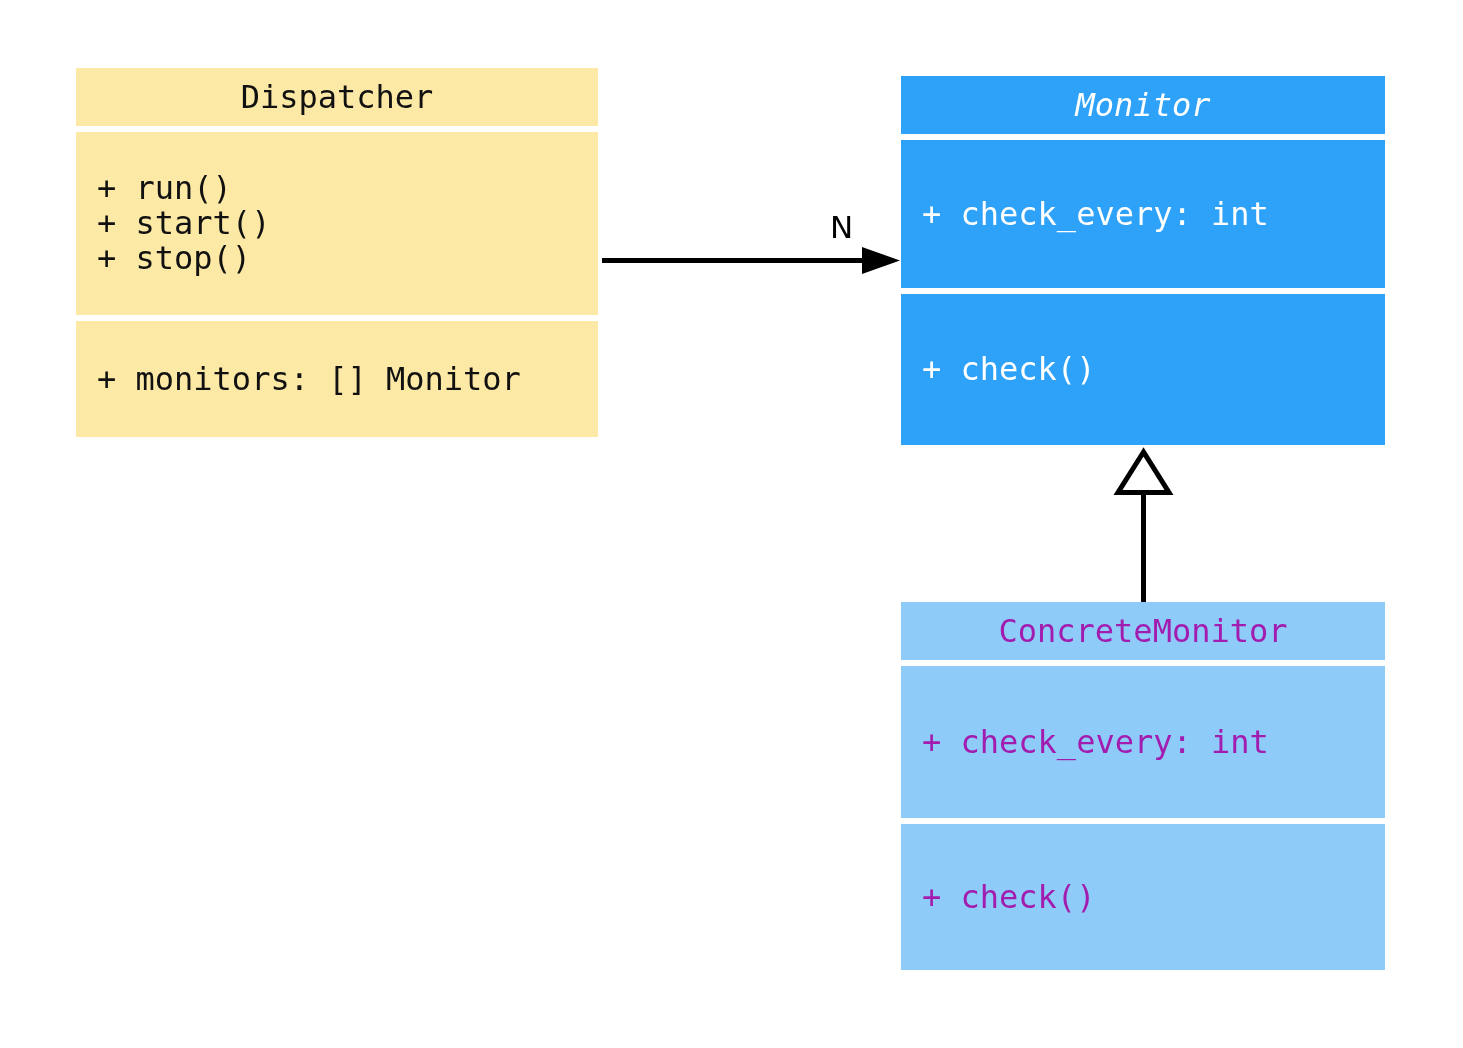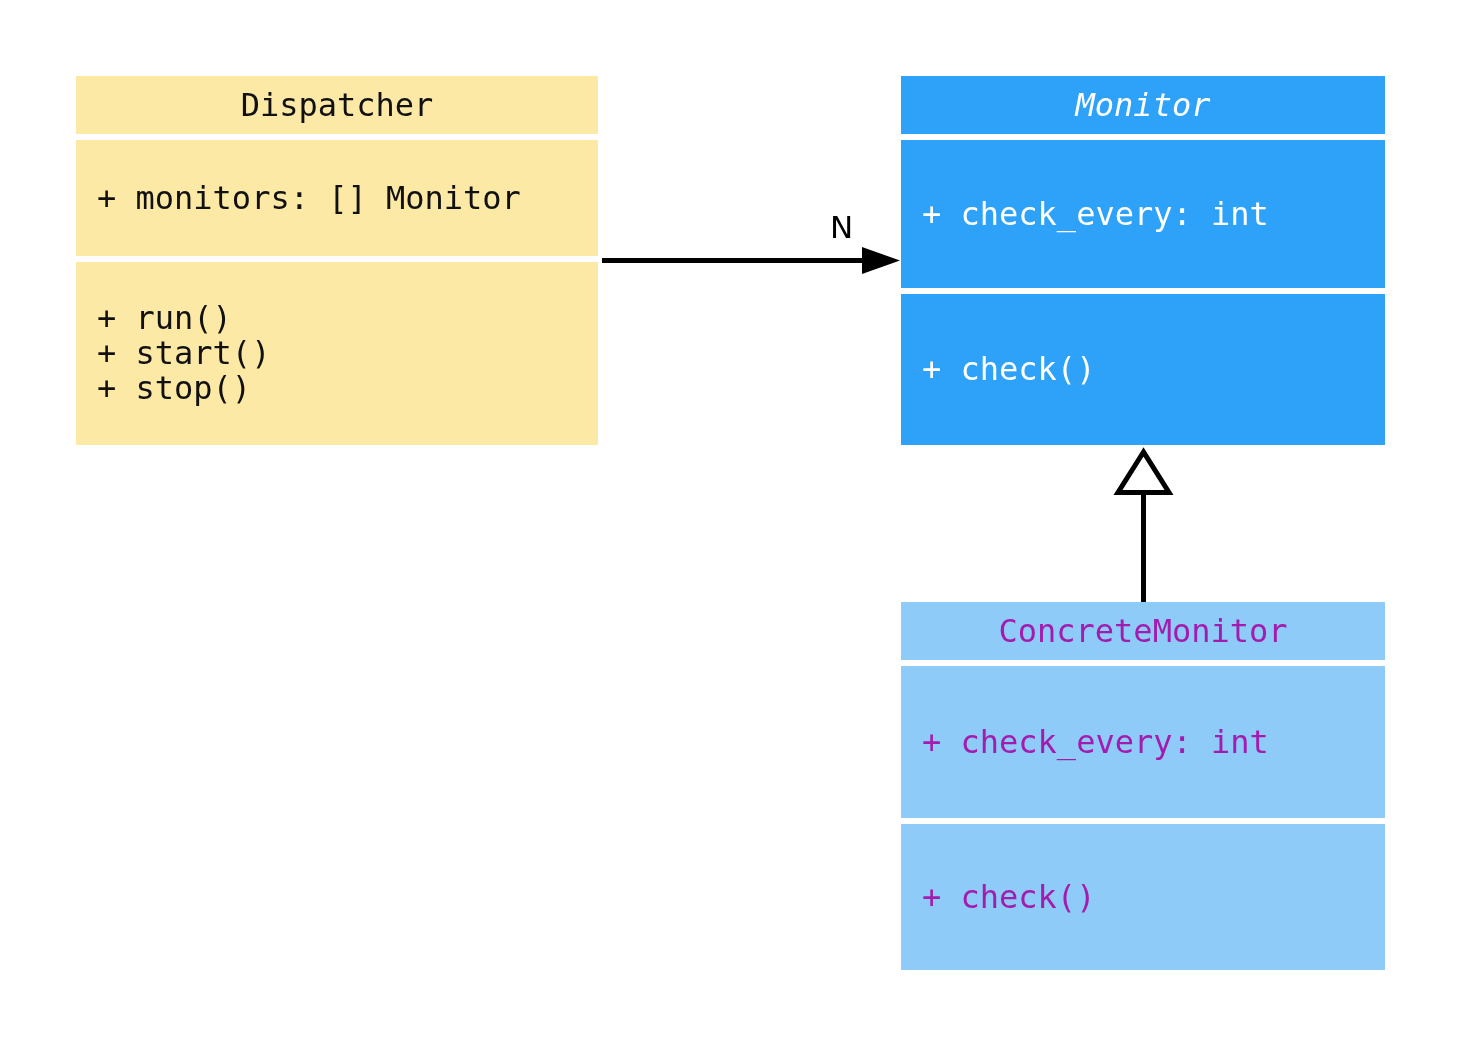--- a/index.html
+++ b/index.html
@@ -29,21 +29,21 @@
     font-size: 32px;
   }
   .sec.attrs-sec, .sec.methods-sec {
     padding-left: 21px;
     font-size: 32px;
   }
   .sec.methods-sec { flex: 1 1 auto; }
   .tline { line-height: 35px; white-space: pre; }
 
   
-  .dispatcher { left: 76px; top: 76px; width: 522px; height: 369px; color: #111111; }
+  .dispatcher { left: 76px; top: 68px; width: 522px; height: 369px; color: #111111; }
   .dispatcher .sec { background: #FCE9A6; }
   .dispatcher .attrs-sec { flex: 0 0 116px; }
 
   
   .monitor { left: 901px; top: 76px; width: 484px; height: 369px; color: #ffffff; }
   .monitor .sec { background: #2EA2F8; }
   .monitor .title-sec { font-style: italic; text-align: center; }
   .monitor .attrs-sec { flex: 0 0 148px; }
 
   
@@ -69,27 +69,27 @@
 </style>
 </head>
 <body>
 
 <div class="canvas">
 
   <div class="uml-class dispatcher">
     <div class="sec title-sec">
       <span class="tline">Dispatcher</span>
     </div>
-    <div class="sec attrs-sec">
-      <span class="tline">+ monitors: [] Monitor</span>
-    </div>
     <div class="sec methods-sec">
       <span class="tline">+ run()</span>
       <span class="tline">+ start()</span>
       <span class="tline">+ stop()</span>
+    </div>
+    <div class="sec attrs-sec">
+      <span class="tline">+ monitors: [] Monitor</span>
     </div>
   </div>
 
   <div class="uml-class monitor">
     <div class="sec title-sec">
       <span class="tline">Monitor</span>
     </div>
     <div class="sec attrs-sec">
       <span class="tline">+ check_every: int</span>
     </div>

